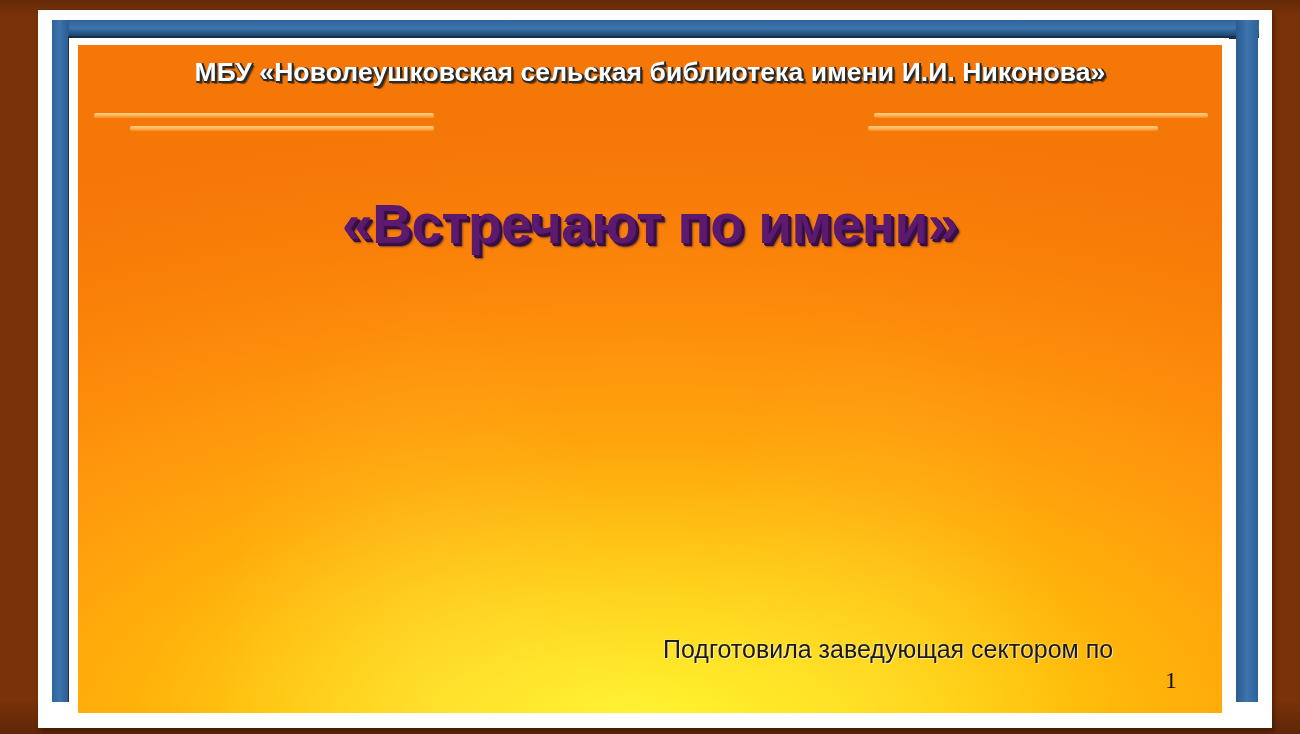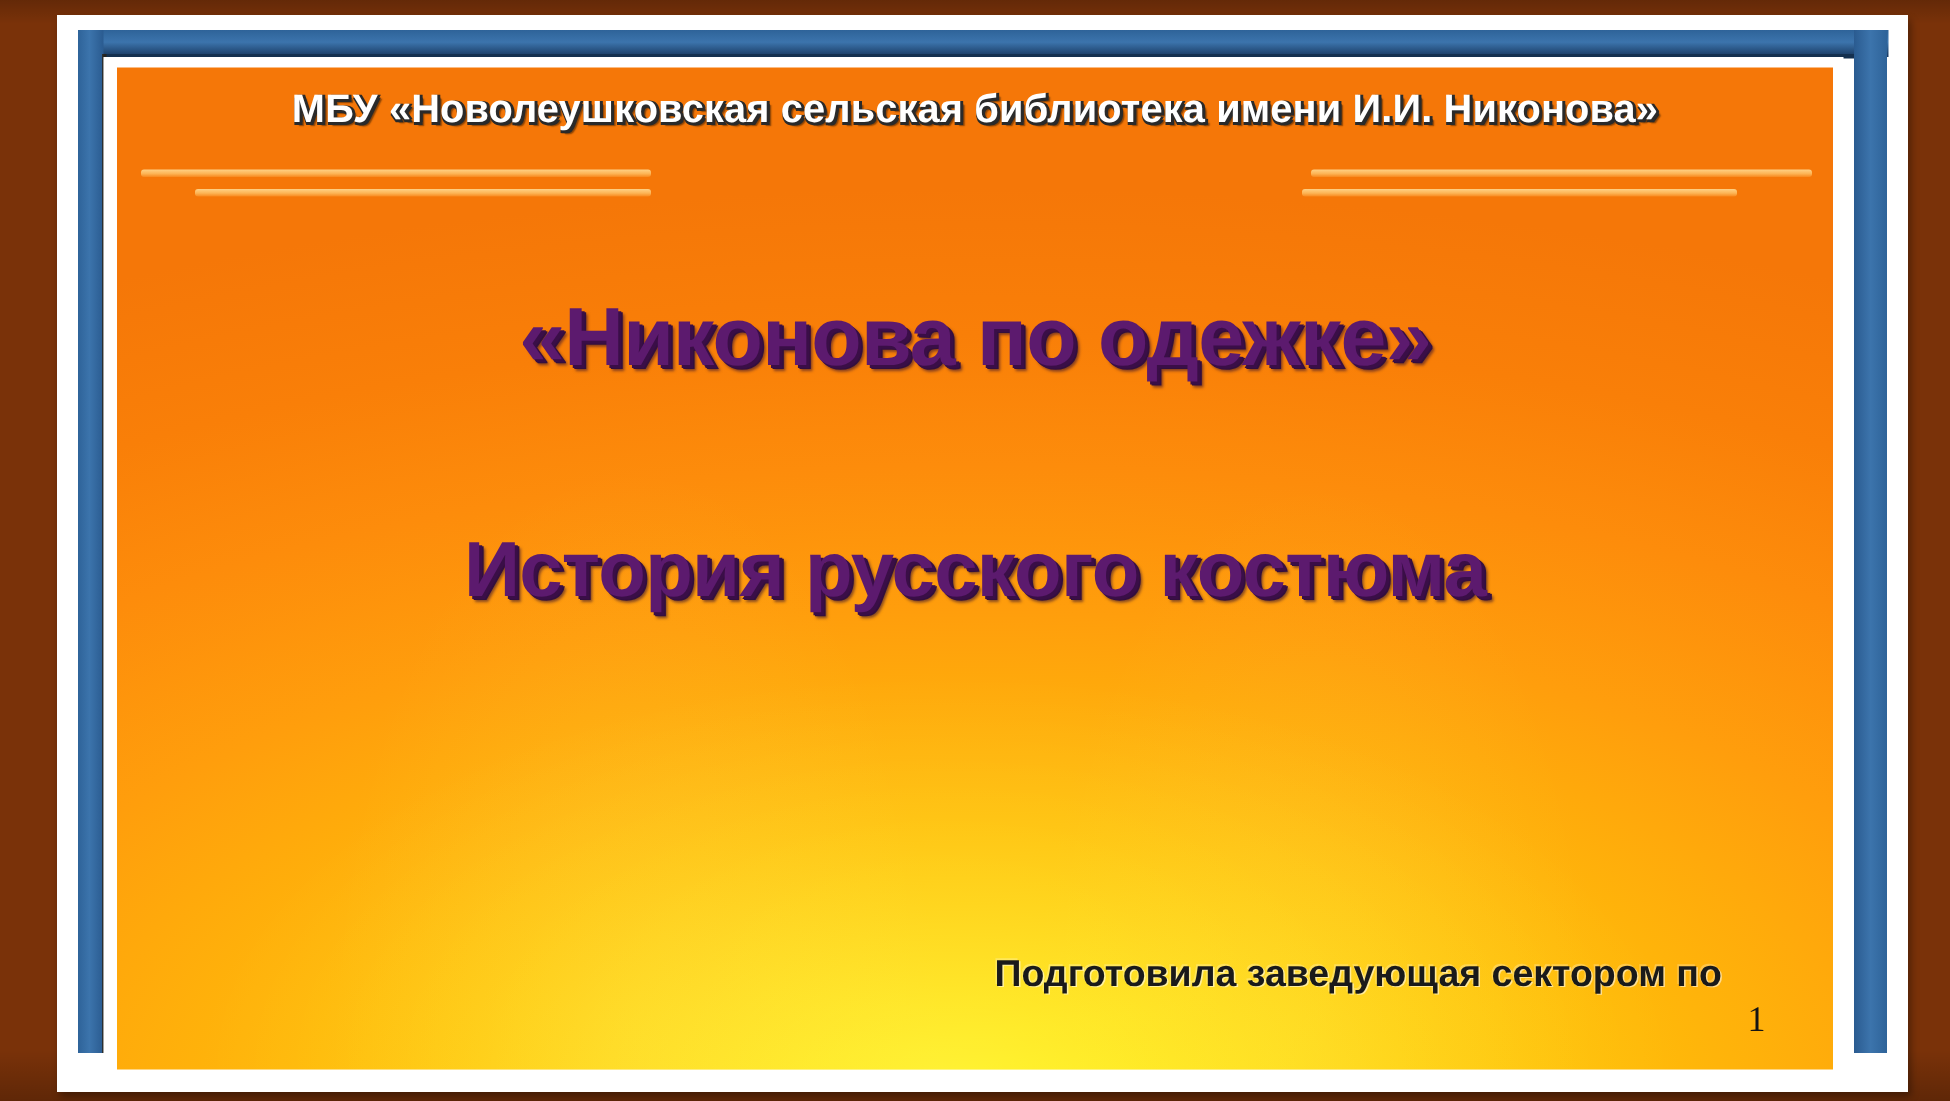--- a/index.html
+++ b/index.html
@@ -211,21 +211,20 @@
     left: 585px;
     top: 588px;
     width: 525px;
     text-align: left;
     font-size: 25px;
     line-height: 32px;
     color: #1A1A1A;
     text-shadow:
         1px 1px 0 rgba(255,255,255,0.55),
        -1px -1px 0 rgba(255,255,255,0.25);
-    font-weight: bold;
   }
   .credit-line { display: block; }
 
   
   .slide-number {
     position: absolute;
     left: 1087px;
     top: 622px;
     font-family: "Liberation Serif", serif;
     font-size: 24px;
@@ -254,23 +253,22 @@
 
     <div class="rules left">
       <div class="rule rule-a"></div>
       <div class="rule rule-b"></div>
     </div>
     <div class="rules right">
       <div class="rule rule-a"></div>
       <div class="rule rule-b"></div>
     </div>
 
-    <div class="heading heading-main">«Никонова по одежке»</div>
-
-    <div class="heading heading-sub">История русского костюма</div>
+    <div class="heading heading-main">«Встречают по имени»</div>
+
 
     <div class="credit">
       <span class="credit-line">Подготовила заведующая сектором по</span>
     </div>
 
     <div class="slide-number">1</div>
   </div>
 
 </div>
 

